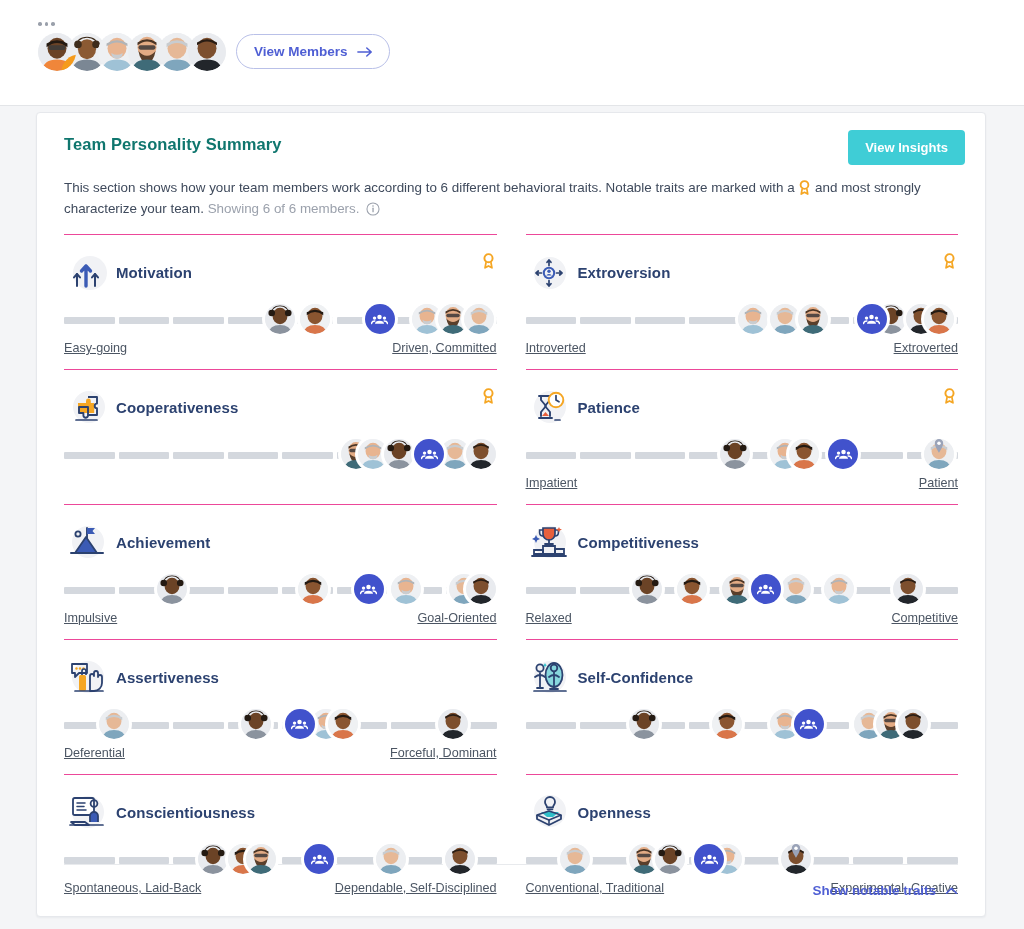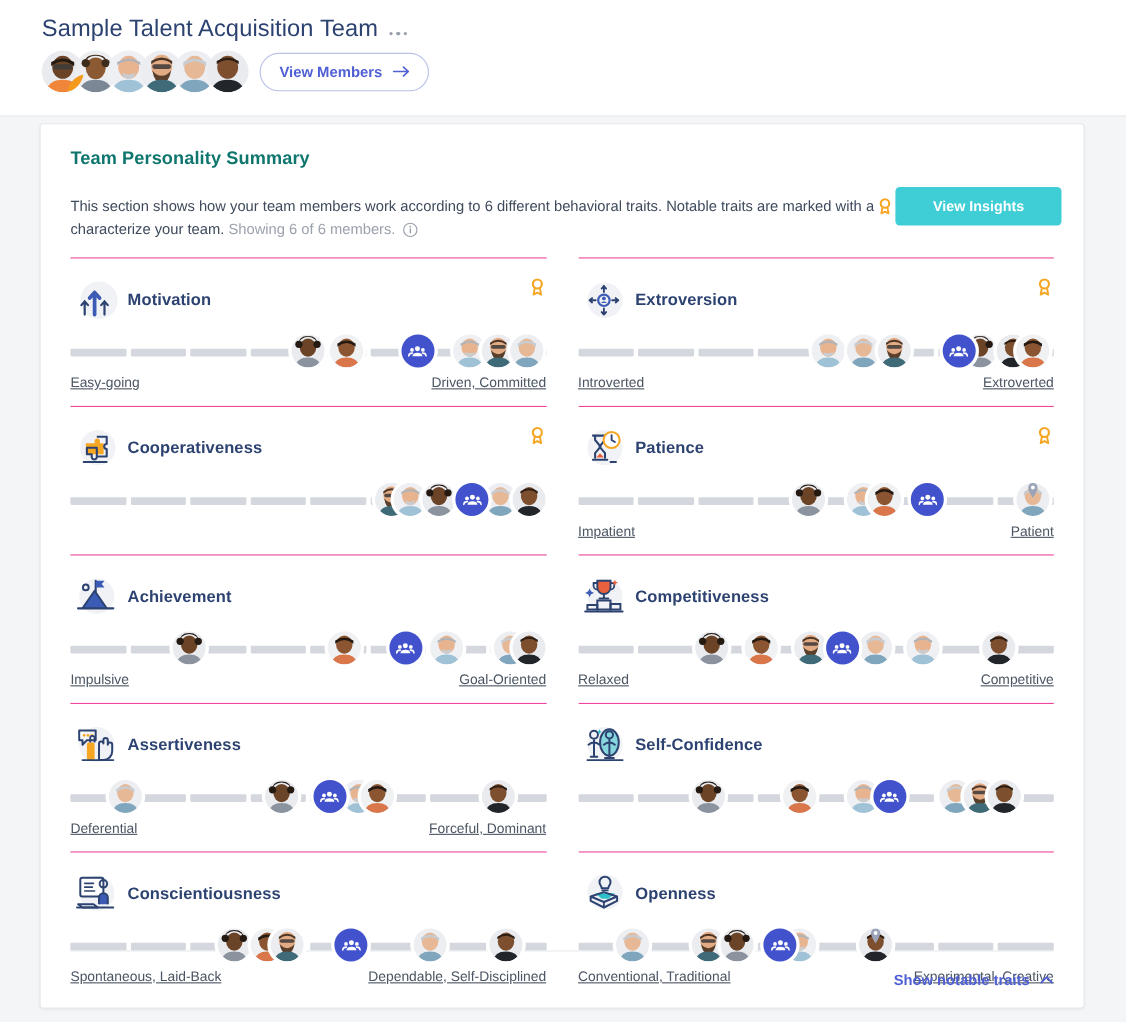--- a/index.html
+++ b/index.html
@@ -68,23 +68,22 @@
     border-radius: 4px;
     box-shadow: 0 1px 2px rgba(20,30,60,.05);
   }
   .card-head { padding: 22px 26px 0 27px; position: relative; }
   .card-title { font-size: 16.5px; color: #0f766e; font-weight: 700; letter-spacing:.1px; }
   .view-insights {
     position: absolute; right: 20px; top: 17px;
     background: #3fcdd6; color: #fff;
     border: none; border-radius: 4px;
     font-size: 13px; font-weight: 700;
-    padding: 10px 34px; cursor: pointer;
+    padding: 10px 17px; cursor: pointer;
     font-family: "Liberation Sans", sans-serif;
-    margin-top: 40px;
   }
   .card-desc {
     margin: 23px 27px 0 27px;
     font-size: 13.4px; line-height: 21px;
     color: #3f4a5c;
     max-width: 900px;
   }
   .card-desc .muted { color: #9ba1ac; }
   .ribbon-inline { display:inline-block; vertical-align:-3px; width:13px; height:15px; }
   .info-i { display:inline-block; vertical-align:-3px; width:14px; height:14px; margin-left:3px; cursor:pointer;}
@@ -159,21 +158,20 @@
     color: #4f5fd4; font-size: 13.4px; font-weight: 700;
     display: flex; align-items: center; gap: 9px; cursor: pointer;
   }
   .chev-up { width: 13px; height: 9px; }
 </style>
 </head>
 <body>
 
 <div id="topbar">
   <div class="team-title-row">
-    <div class="team-title">Sample Talent Acquisition Team</div>
     <div class="dots-icon">
         <i></i>
         <i></i>
         <i></i>
       </div>
   </div>
 
   <div class="member-row">
     <div class="avatars">
       <div class="av">

